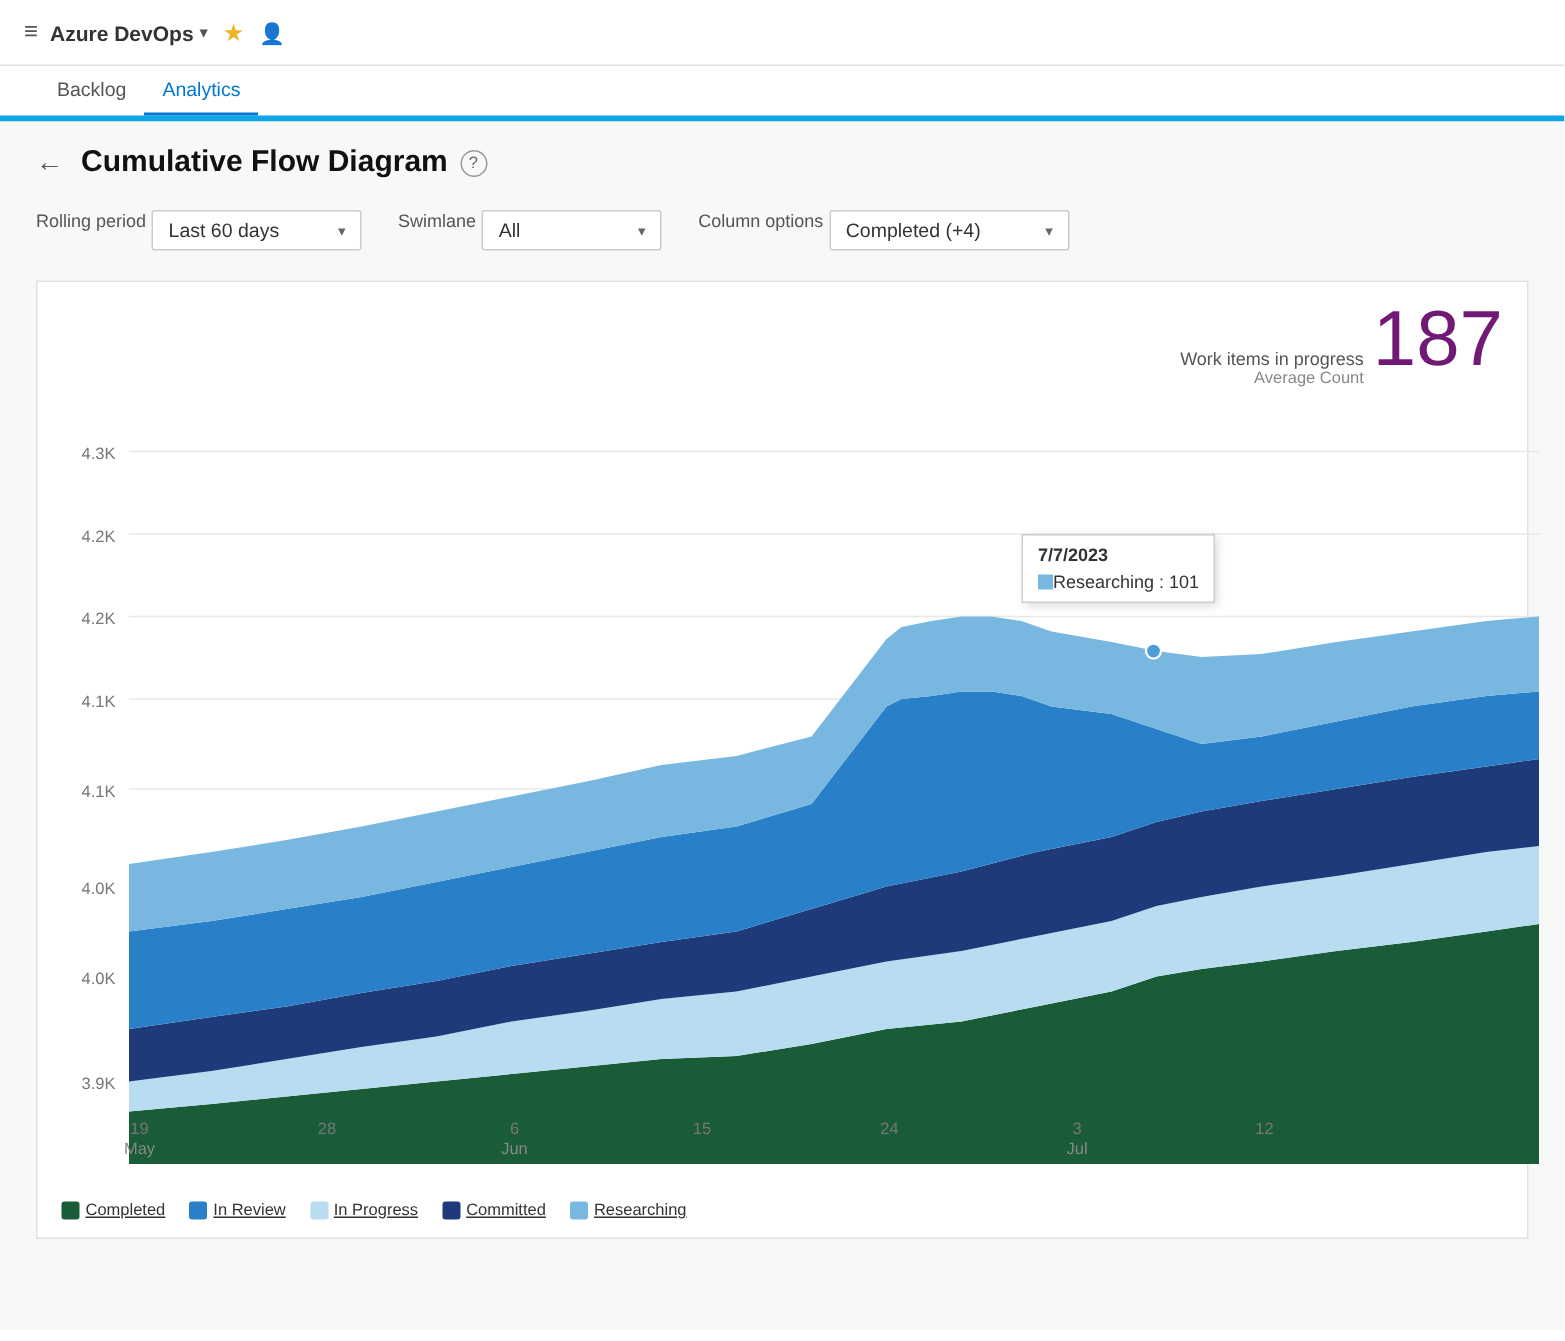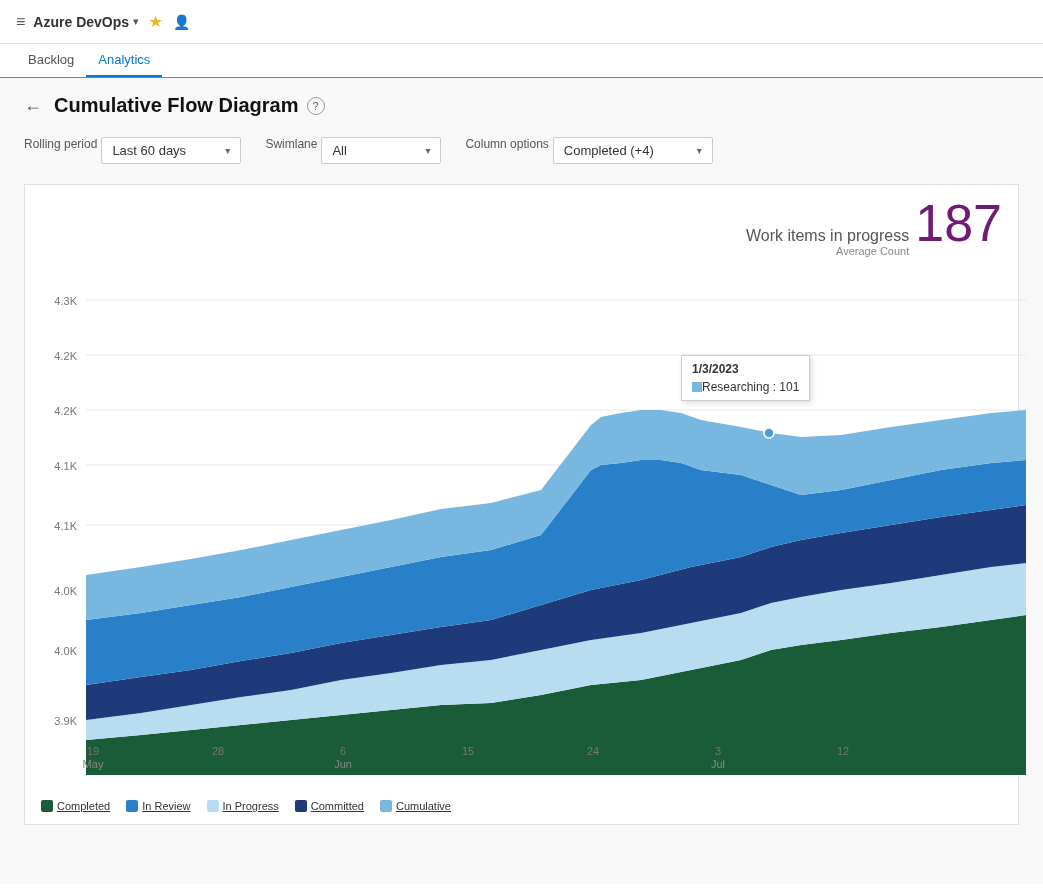--- a/index.html
+++ b/index.html
@@ -10,21 +10,21 @@
       display: flex; align-items: center; padding: 6px 16px; border-bottom: 1px solid #e0e0e0;
       height: 44px;
     }
     .app-icon { margin-right: 8px; color: #555; font-size: 16px; }
     .app-name { font-size: 14px; font-weight: 600; color: #333; cursor: pointer; }
     .chevron-icon { font-size: 11px; color: #555; margin-left: 4px; }
     .star-icon { margin-left: 10px; color: #f0b429; font-size: 16px; }
     .user-icon { margin-left: 10px; color: #555; font-size: 16px; }
     
     
-    .nav-tabs { display: flex; padding: 0 16px; border-bottom: 1px solid #0ea5e9; }
+    .nav-tabs { display: flex; padding: 0 26px; border-bottom: 4px solid #0ea5e9; }
     .nav-tab { padding: 8px 12px; font-size: 13px; cursor: pointer; color: #555; text-decoration: none; }
     .nav-tab.active { color: #0078d4; border-bottom: 2px solid #0078d4; font-weight: 500; }
     
     
     .page-content { padding: 16px 24px; background: #f8f8f8; min-height: calc(894px - 88px); }
     
     .page-header { display: flex; align-items: center; margin-bottom: 20px; }
     .back-btn { margin-right: 12px; cursor: pointer; font-size: 18px; color: #555; }
     .page-title { font-size: 20px; font-weight: 700; color: #111; }
     .help-icon { margin-left: 10px; color: #555; font-size: 16px; cursor: pointer; }
@@ -109,21 +109,21 @@
         <span>Completed (+4)</span>
         <span class="chevron">▾</span>
       </div>
     </div>
   </div>
 
   <div class="chart-container">
 
     <div class="chart-header">
       <div style="text-align:right; margin-right:6px;">
-        <div style="font-size:16px; color:#555;">Work items in progress</div>
+        <div style="font-size:12px; color:#555;">Work items in progress</div>
         <div style="font-size:11px; color:#888;">Average Count</div>
       </div>
       <div style="font-size:52px; font-weight:300; color:#701a75; line-height:1;">187</div>
     </div>
 
     <div class="chart-svg-wrapper" style="position:relative;">
       <svg width="995" height="520" viewBox="0 0 995 520">
 
         <text x="36" y="40" font-size="11" fill="#777" text-anchor="end">4.3K</text>
         <text x="36" y="95" font-size="11" fill="#777" text-anchor="end">4.2K</text>
@@ -212,21 +212,21 @@
         <text x="302" y="503" font-size="11" fill="#888" text-anchor="middle">Jun</text>
         <text x="427" y="490" font-size="11" fill="#777" text-anchor="middle">15</text>
         <text x="552" y="490" font-size="11" fill="#777" text-anchor="middle">24</text>
         <text x="677" y="490" font-size="11" fill="#777" text-anchor="middle">3</text>
         <text x="677" y="503" font-size="11" fill="#888" text-anchor="middle">Jul</text>
         <text x="802" y="490" font-size="11" fill="#777" text-anchor="middle">12</text>
       </svg>
 
       
       <div class="chart-tooltip" style="left: 640px; top: 90px;">
-        <div class="tooltip-date">1/3/2023</div>
+        <div class="tooltip-date">7/7/2023</div>
         <div class="tooltip-item">
           <div class="tooltip-swatch" style="background: #78b8e0;"></div>
           <span>Researching : 101</span>
         </div>
       </div>
     </div>
 
     <div class="legend">
       <div class="legend-item">
         <div class="legend-swatch" style="background:#1a5c38;"></div>
@@ -239,18 +239,18 @@
       <div class="legend-item">
         <div class="legend-swatch" style="background:#b8ddf0;"></div>
         <span>In Progress</span>
       </div>
       <div class="legend-item">
         <div class="legend-swatch" style="background:#1e3a7a;"></div>
         <span>Committed</span>
       </div>
       <div class="legend-item">
         <div class="legend-swatch" style="background:#78b8e0;"></div>
-        <span>Cumulative</span>
+        <span>Researching</span>
       </div>
     </div>
   </div>
 
 </div>
 
 </body></html>

